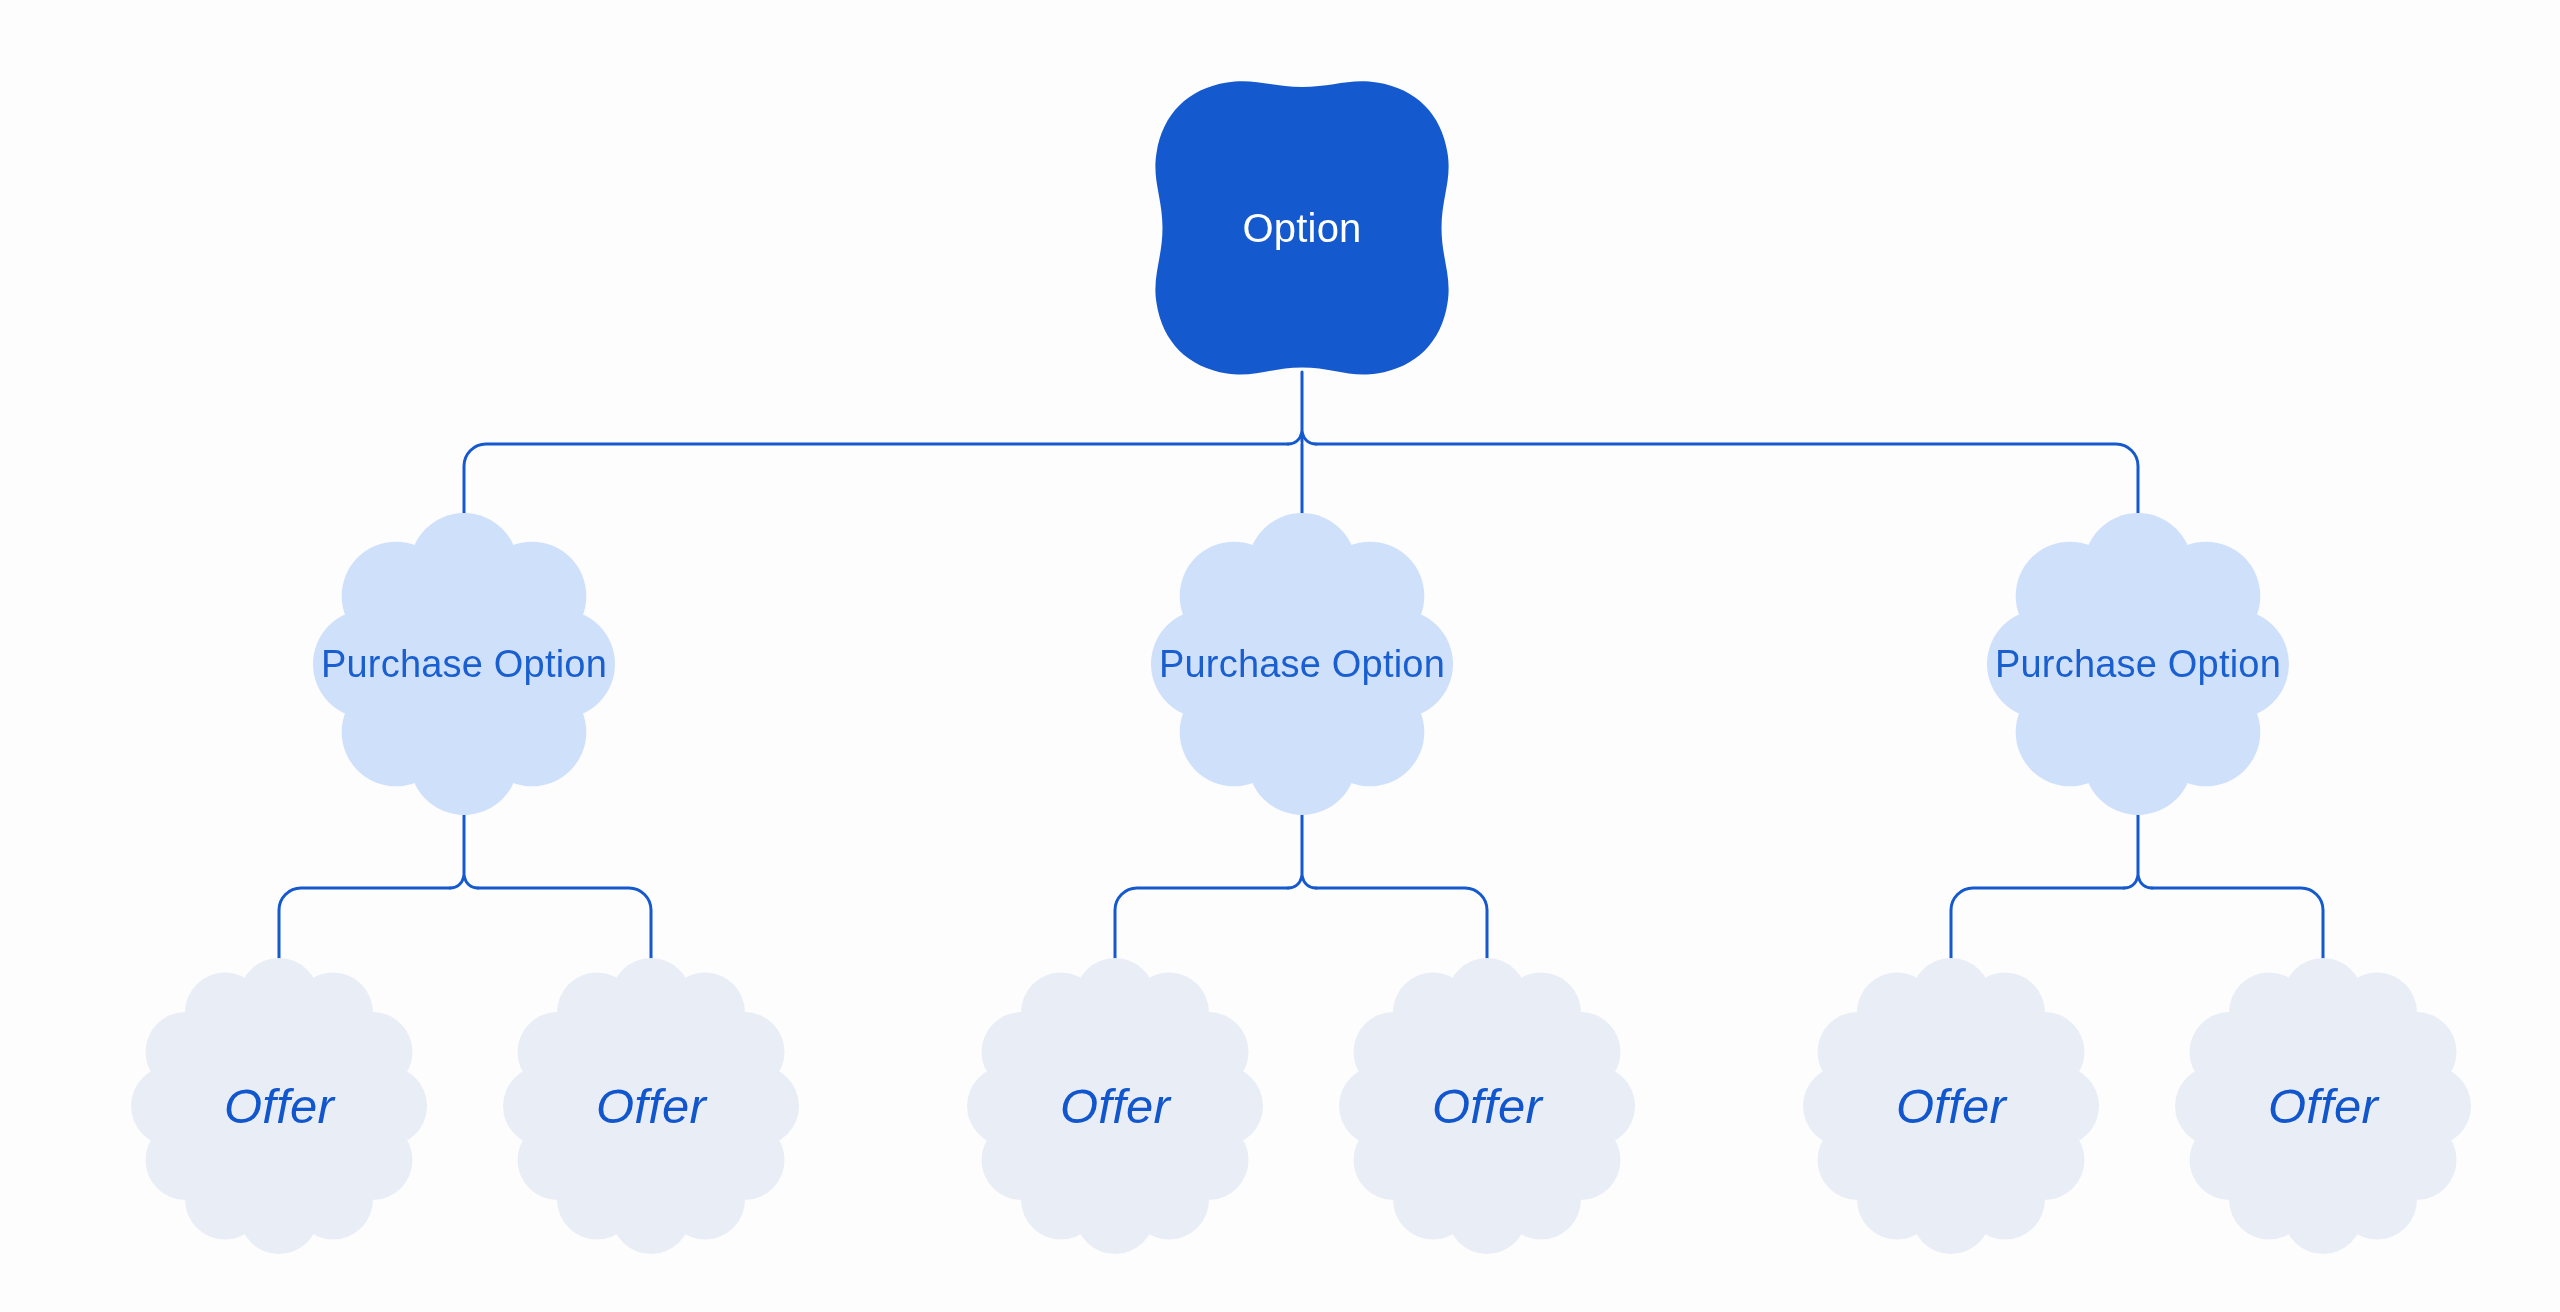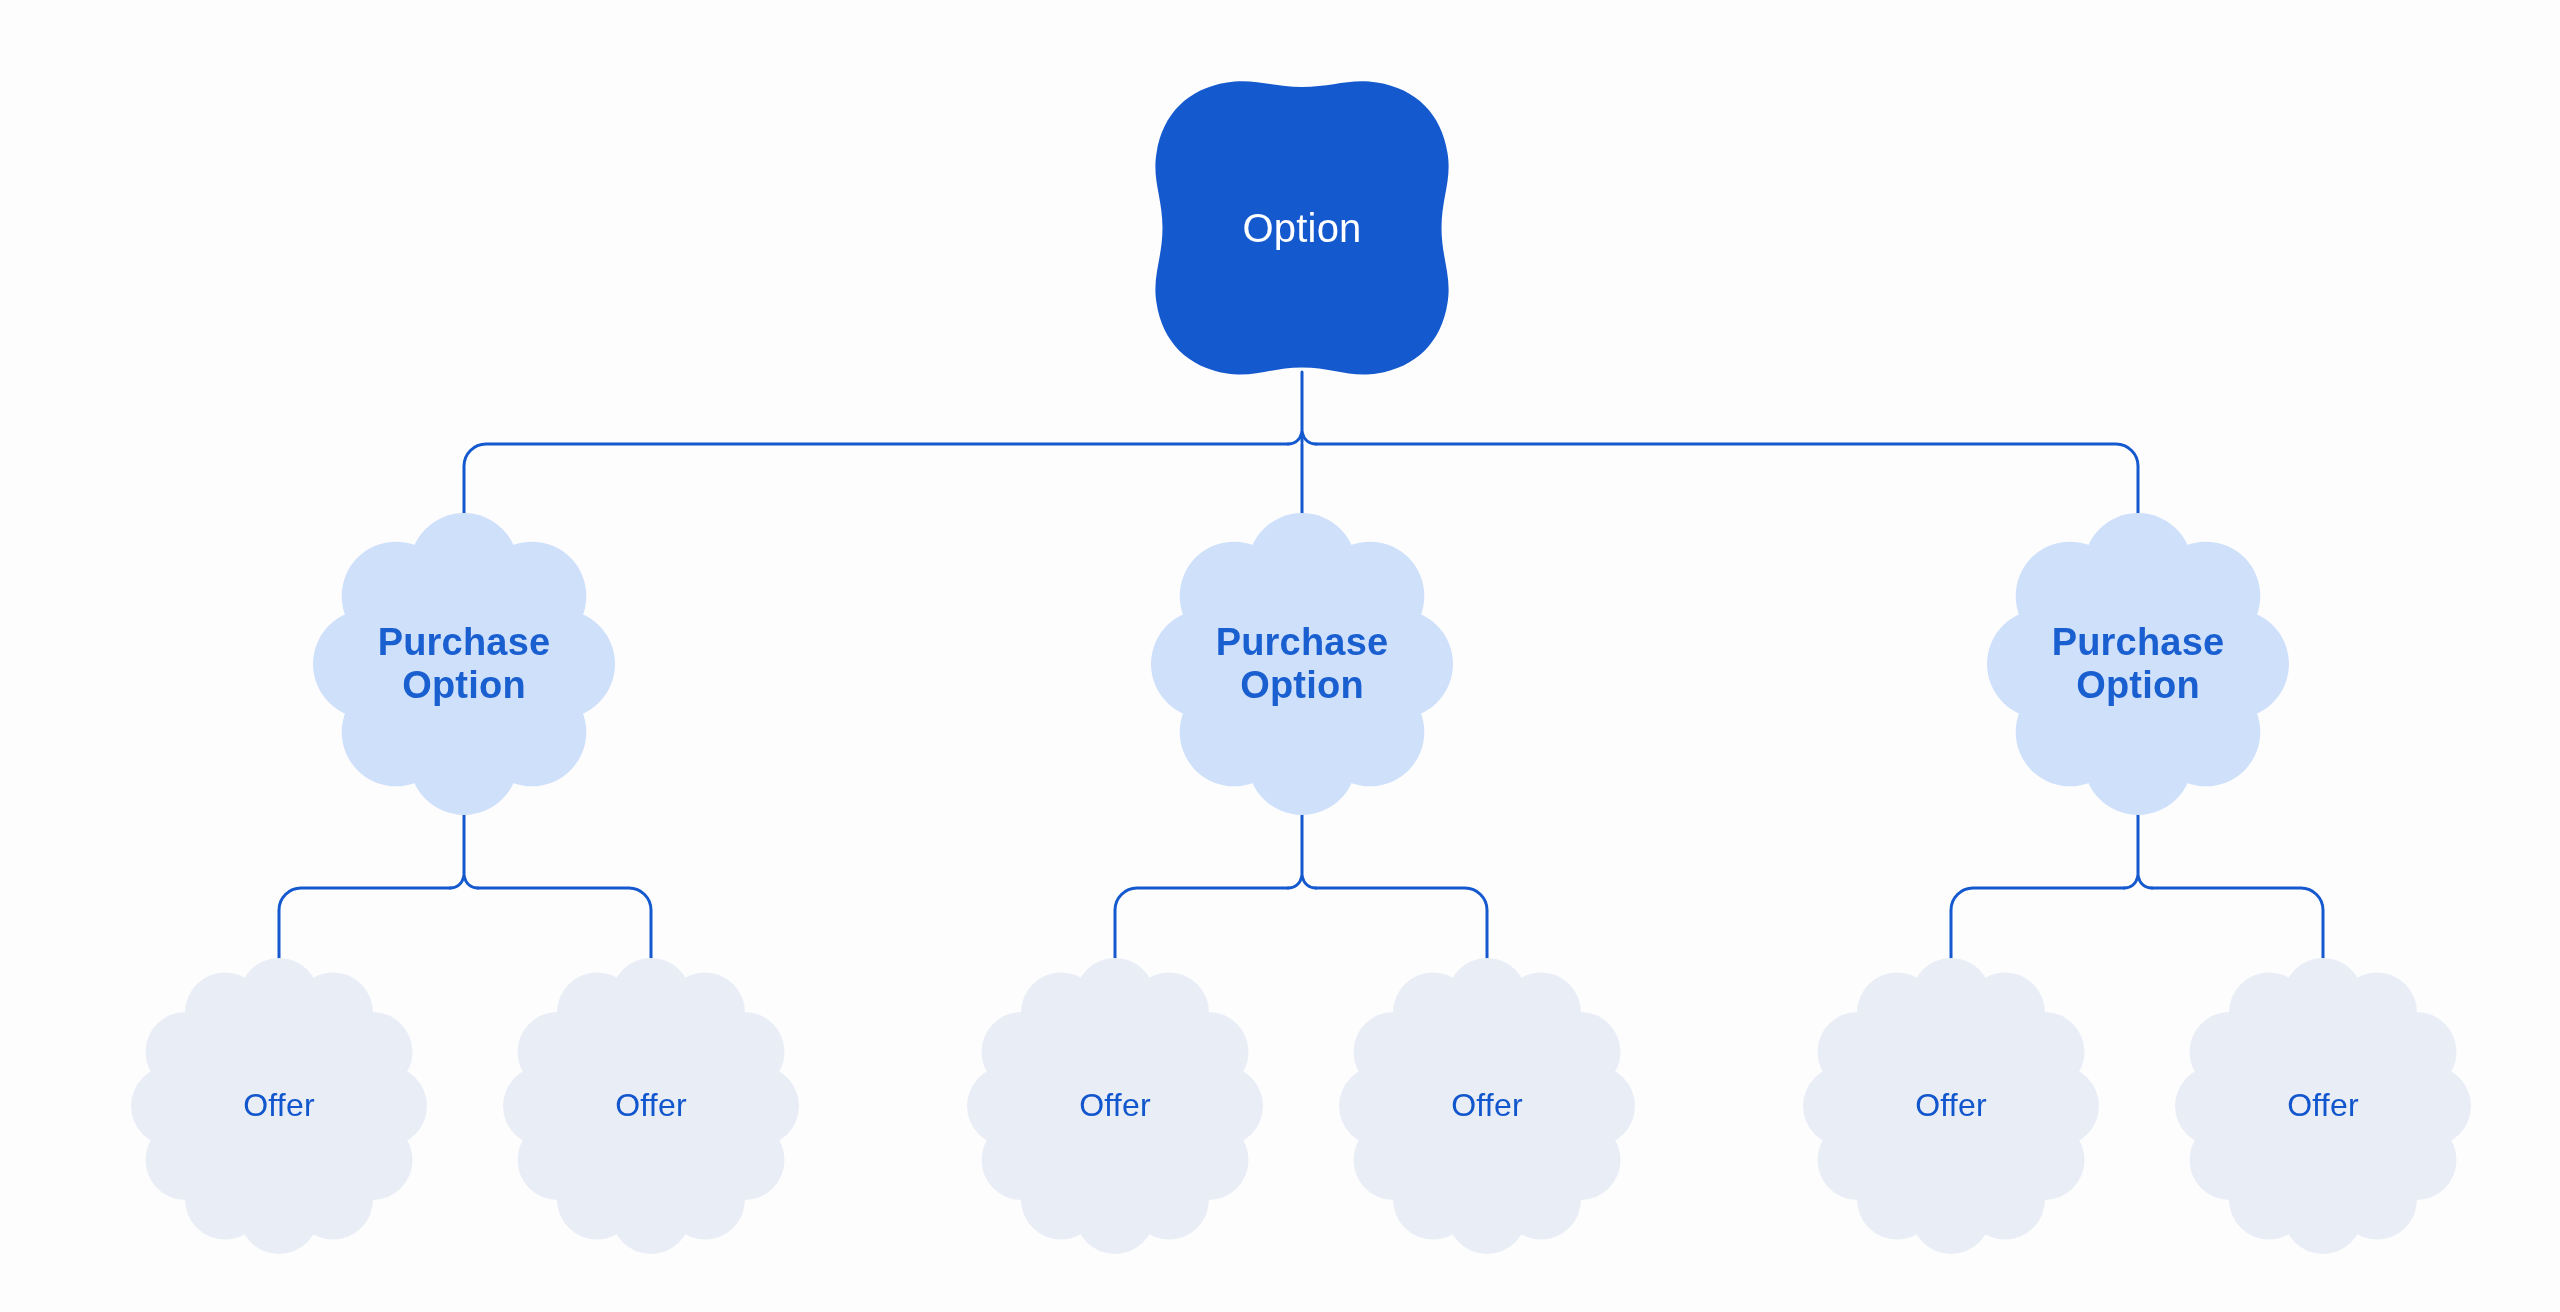--- a/index.html
+++ b/index.html
@@ -62,31 +62,32 @@
     font-weight: 400;
   }
   
   .node-option {
     width: 302px;
     height: 302px;
   }
   .node-option .node-label {
     color: #1a5fd0;
     font-size: 38px;
-    font-weight: 700;
+    font-weight: 400;
   }
   
   .node-offer {
     width: 296px;
     height: 296px;
   }
   .node-offer .node-label {
     color: #1156cd;
-    font-size: 32px;
+    font-size: 49px;
     font-weight: 400;
+    font-style: italic;
   }
 </style>
 </head>
 <body>
 
 <div id="canvas">
 
   <svg id="edges" viewBox="0 0 2560 1312" width="2560" height="1312" xmlns="http://www.w3.org/2000/svg">
     <defs>
 

